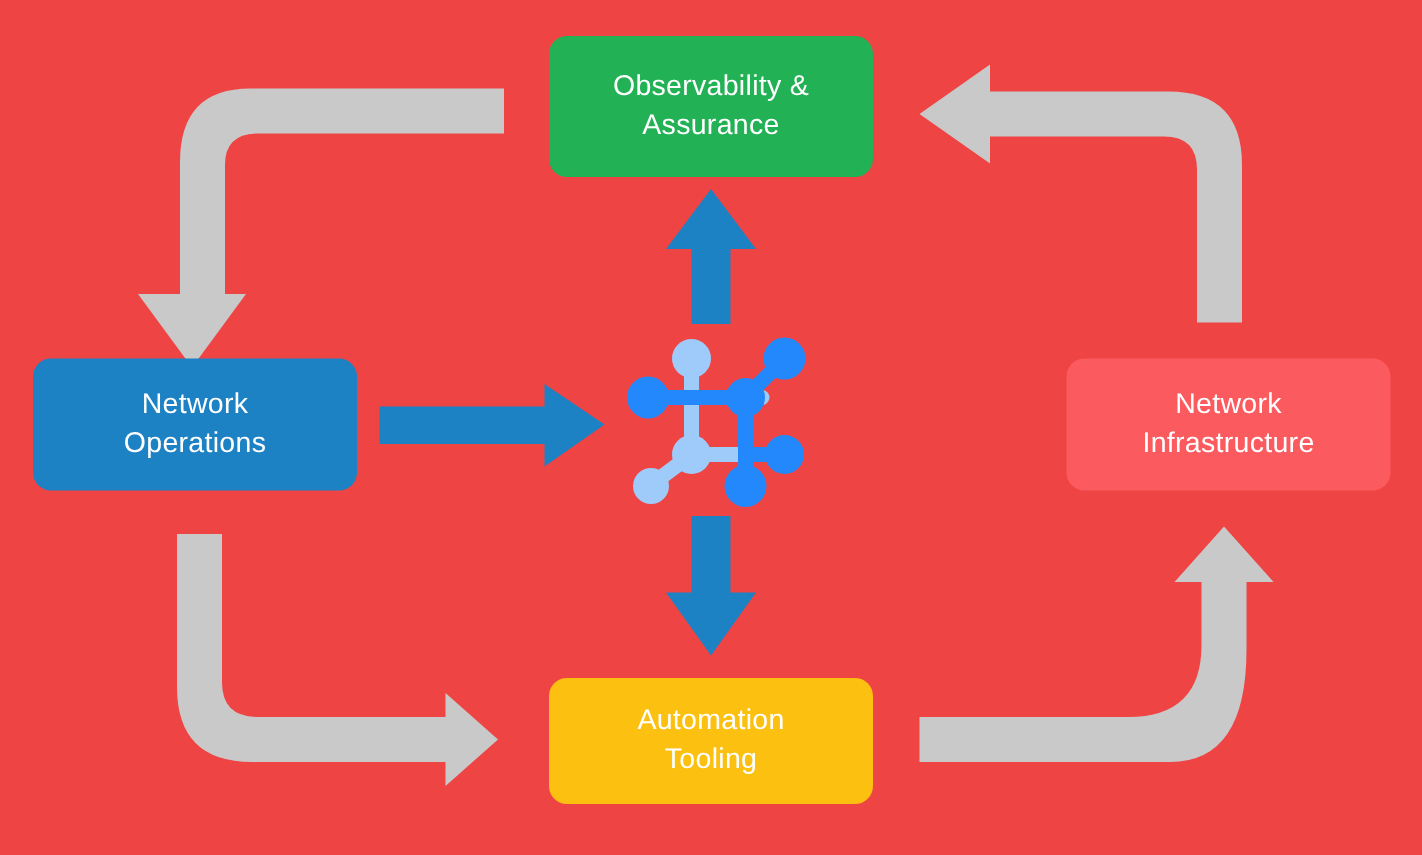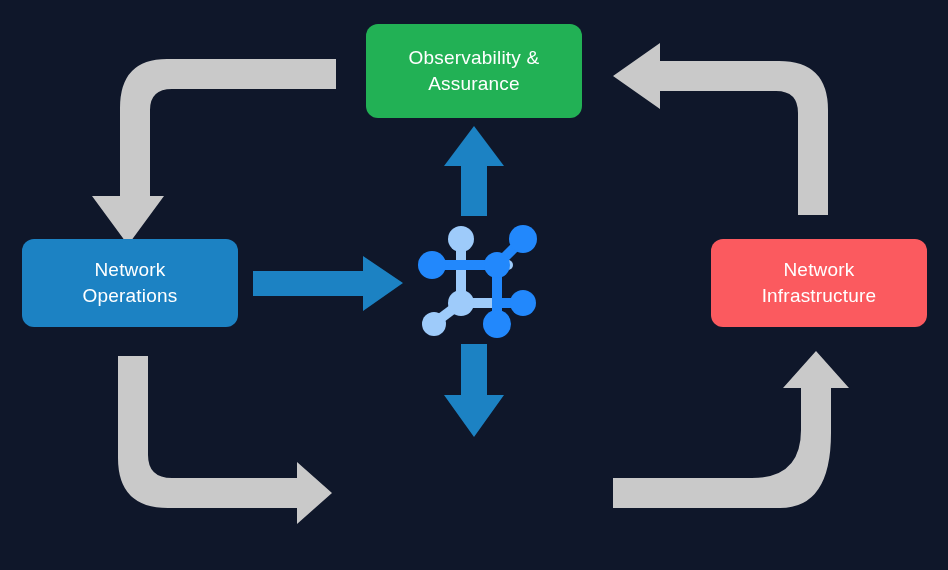--- a/index.html
+++ b/index.html
@@ -50,21 +50,21 @@
     left: 0; top: 0;
     width: 948px;
     height: 570px;
     pointer-events: none;
   }
   #overlay .hit { pointer-events: auto; }
 </style>
 </head>
 <body>
 
-<div id="canvas" style="background: #0f172a; text-decoration: underline;">
+<div id="canvas" style="background: #ef4444; text-decoration: underline;">
 
   <svg id="overlay" viewBox="0 0 948 570">
 
     <path class="hit" fill="#c9c9c9" d="M 336 59
              L 167 59
              Q 120 59 120 108
              L 120 196
              L 92 196
              L 128 245
              L 164 196
@@ -190,14 +190,18 @@
   <div id="box-operations" class="node-box" style="background: rgb(28, 130, 195);">
     <span class="node-label">Network
 Operations</span>
   </div>
 
   <div id="box-infrastructure" class="node-box" style="background: rgb(251, 90, 95);">
     <span class="node-label">Network
 Infrastructure</span>
   </div>
 
+  <div id="box-automation" class="node-box" style="background: rgb(252, 192, 16);">
+    <span class="node-label">Automation
+Tooling</span>
+  </div>
 
 </div>
 
 </body></html>

